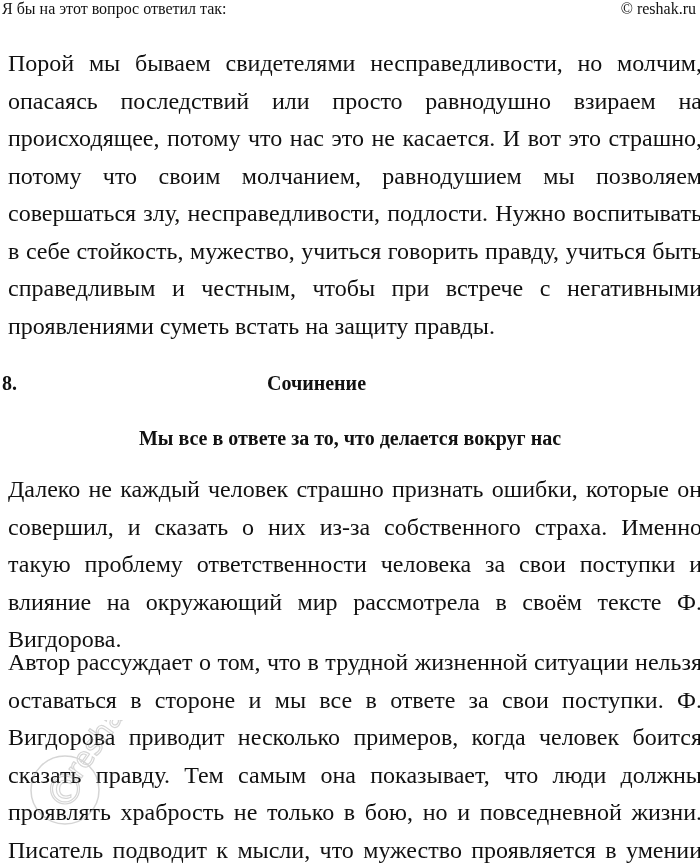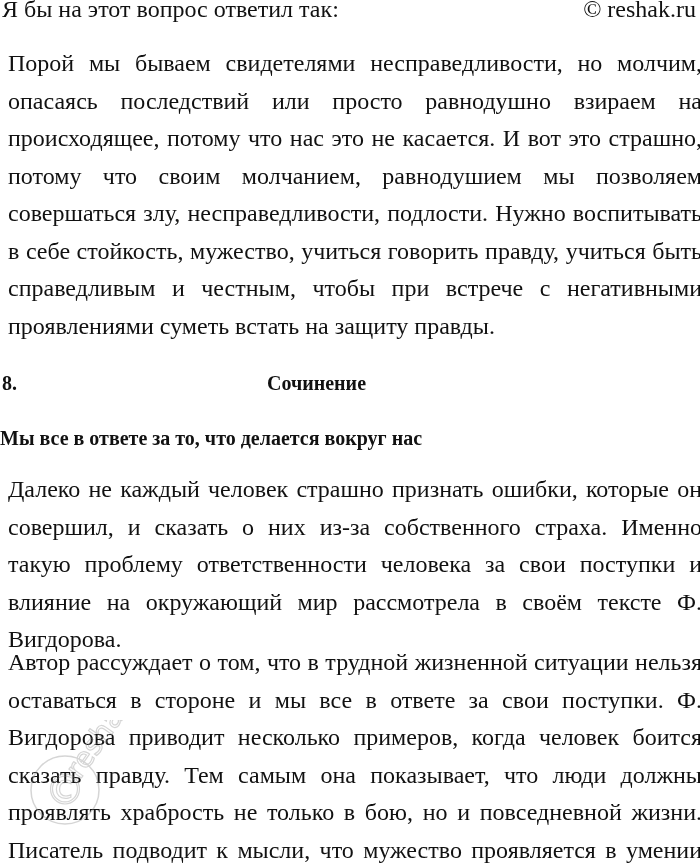--- a/index.html
+++ b/index.html
@@ -4,39 +4,39 @@
 <style>
   html, body { margin: 0; padding: 0; background: #ffffff; }
   body {
     width: 700px; height: 865px; overflow: hidden; position: relative;
     font-family: "Liberation Serif", "DejaVu Serif", serif;
     color: #111111;
   }
   .page { position: absolute; left: 0; top: 0; width: 700px; }
   .header {
     position: absolute; left: 0; top: 0; width: 700px; height: 30px;
-    font-size: 24px; line-height: 22px;
+    font-size: 16px; line-height: 22px;
   }
   .header .left { position: absolute; left: 2px; top: -2px; }
   .header .right { position: absolute; right: 4px; top: -2px; }
   .para {
     position: absolute; left: 4px; width: 694px;
     font-size: 24px; line-height: 37.5px;
     text-align: justify; text-align-last: left;
     margin: 4px;
   }
   .section-row {
     position: absolute; left: 0; width: 700px; top: 368px; height: 30px;
     font-size: 20px; font-weight: bold; line-height: 30px;
   }
   .section-num { position: absolute; left: 2px; top: 0; }
   .section-title { position: absolute; left: 14px; width: 605px; text-align: center; top: 0; }
   .essay-title {
     position: absolute; left: 0; top: 423px; width: 700px;
-    font-size: 20px; font-weight: bold; line-height: 30px;
+    text-align: center; font-size: 20px; font-weight: bold; line-height: 30px;
   }
   .watermark {
     position: absolute; left: 20px; top: 720px; width: 160px; height: 120px;
     pointer-events: none; opacity: 0.35;
   }
 </style>
 </head>
 <body>
 
 <div class="page">

